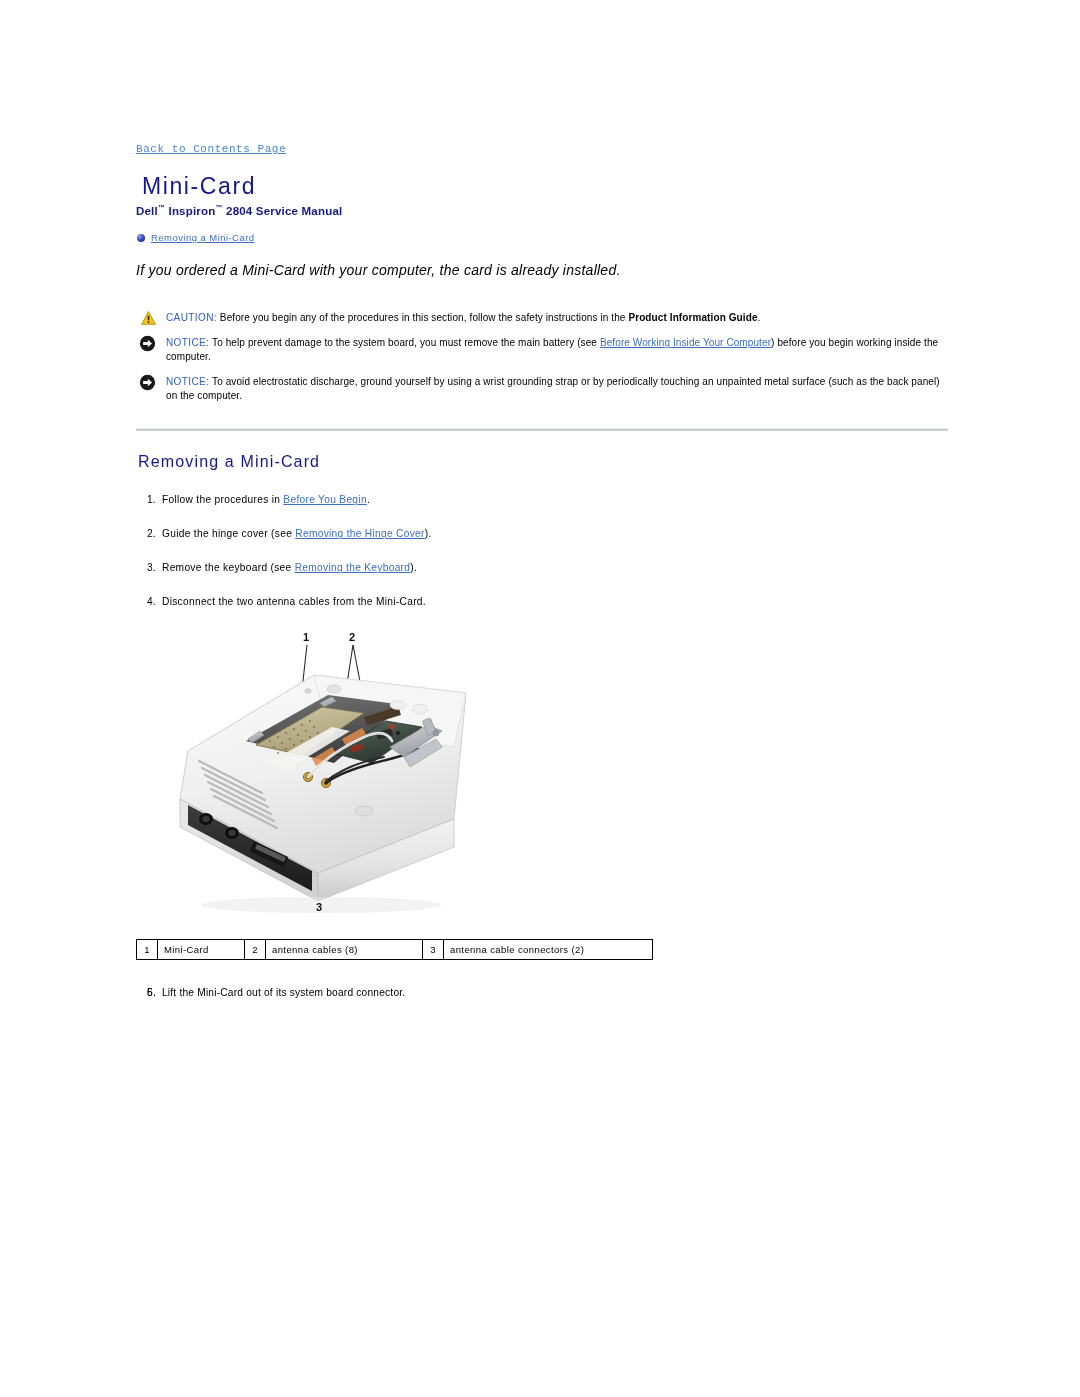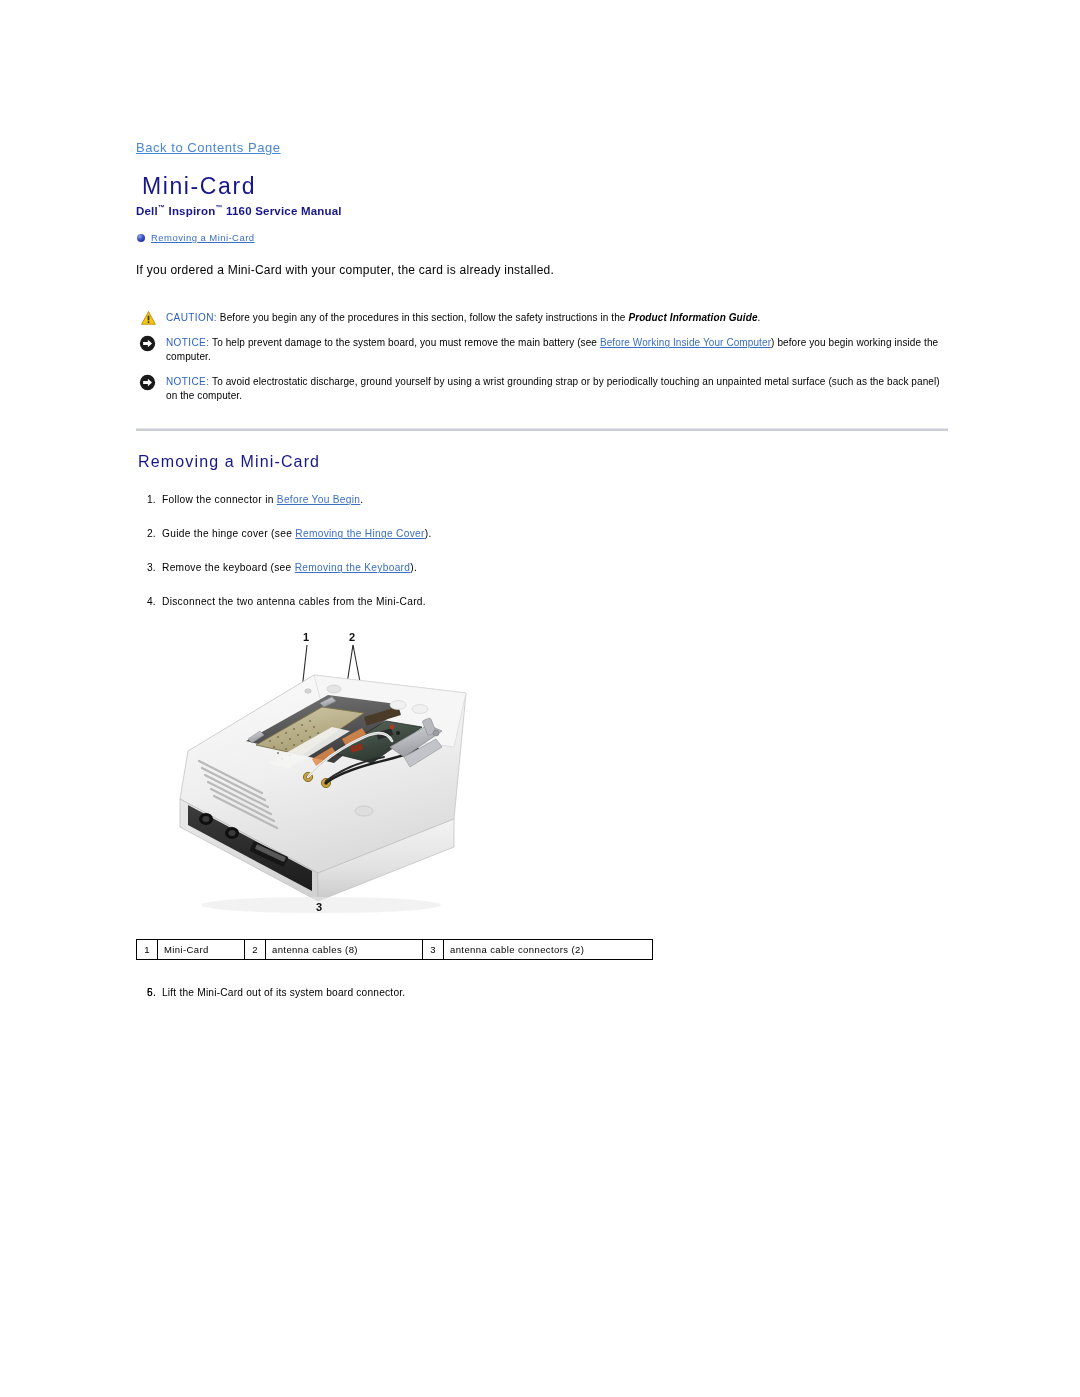--- a/index.html
+++ b/index.html
@@ -23,25 +23,26 @@
     width: 812px;
   }
 
   a, .link {
     color: #3a6fc4;
     text-decoration: underline;
     cursor: pointer;
   }
 
   .back-link {
-    font-size: 13px;
+    font-size: 11px;
     letter-spacing: 0.55px;
     color: #4a86d6;
     text-decoration: underline;
     display: inline-block;
+    font-family: Liberation Mono, monospace;
   }
 
   .doc-title {
     margin: 18px 0 0 6px;
     font-size: 23px;
     font-weight: 500;
     color: #17178c;
     letter-spacing: 1.6px;
     line-height: 1.05;
   }
@@ -80,44 +81,44 @@
     border-radius: 50%;
     background: radial-gradient(circle at 32% 28%, #8fa8e8 0%, #3a52c4 45%, #141f72 100%);
   }
   .toc a {
     font-size: 9.5px;
     letter-spacing: 0.45px;
   }
 
   .intro-para {
     margin: 18px 0 0 0;
-    font-size: 12px;
+    font-size: 14px;
     letter-spacing: 0.25px;
     line-height: 15px;
+    font-style: italic;
   }
 
   .admonitions {
     margin-top: 33px;
   }
   .adm {
     position: relative;
     padding-left: 30px;
     margin-bottom: 12px;
     font-size: 10px;
     line-height: 13.5px;
     letter-spacing: 0.1px;
   }
   .adm .adm-label {
     color: #2a5fc0;
     letter-spacing: 0.4px;
     text-align: right;
   }
   .adm .bold-ital {
     font-weight: bold;
-    font-style: italic;
   }
 
   .caution-icon {
     position: absolute;
     left: 5px;
     top: 0px;
     width: 15px;
     height: 14px;
   }
   .notice-icon {
@@ -221,21 +222,21 @@
 </style>
 </head>
 <body>
 
 <div class="page">
 
   <a class="back-link" href="#">Back to Contents Page</a>
 
   <h1 class="doc-title">Mini-Card</h1>
 
-  <div class="doc-subtitle"><span>Dell</span><sup>™</sup><span> Inspiron</span><sup>™</sup><span> 1160 Service Manual</span></div>
+  <div class="doc-subtitle"><span>Dell</span><sup>™</sup><span> Inspiron</span><sup>™</sup><span> 2804 Service Manual</span></div>
 
   <ul class="toc">
     <li>
       <span class="bullet-sphere"></span>
       <a href="#">Removing a Mini-Card</a>
     </li>
   </ul>
 
   <p class="intro-para">If you ordered a Mini-Card with your computer, the card is already installed.</p>
 
@@ -267,21 +268,21 @@
     </div>
 
   </div>
 
   <div class="hrule"></div>
 
   <h2 class="section-heading">Removing a Mini-Card</h2>
 
   <ol class="steps">
     <li>
-      <span class="num">1.</span><span>Follow the connector in </span><a href="#">Before You Begin</a><span>.</span>
+      <span class="num">1.</span><span>Follow the procedures in </span><a href="#">Before You Begin</a><span>.</span>
     </li>
     <li>
       <span class="num">2.</span><span>Guide the hinge cover (see </span><a href="#">Removing the Hinge Cover</a><span>).</span>
     </li>
     <li>
       <span class="num">3.</span><span>Remove the keyboard (see </span><a href="#">Removing the Keyboard</a><span>).</span>
     </li>
     <li>
       <span class="num">4.</span><span>Disconnect the two antenna cables from the Mini-Card.</span>
     </li>

